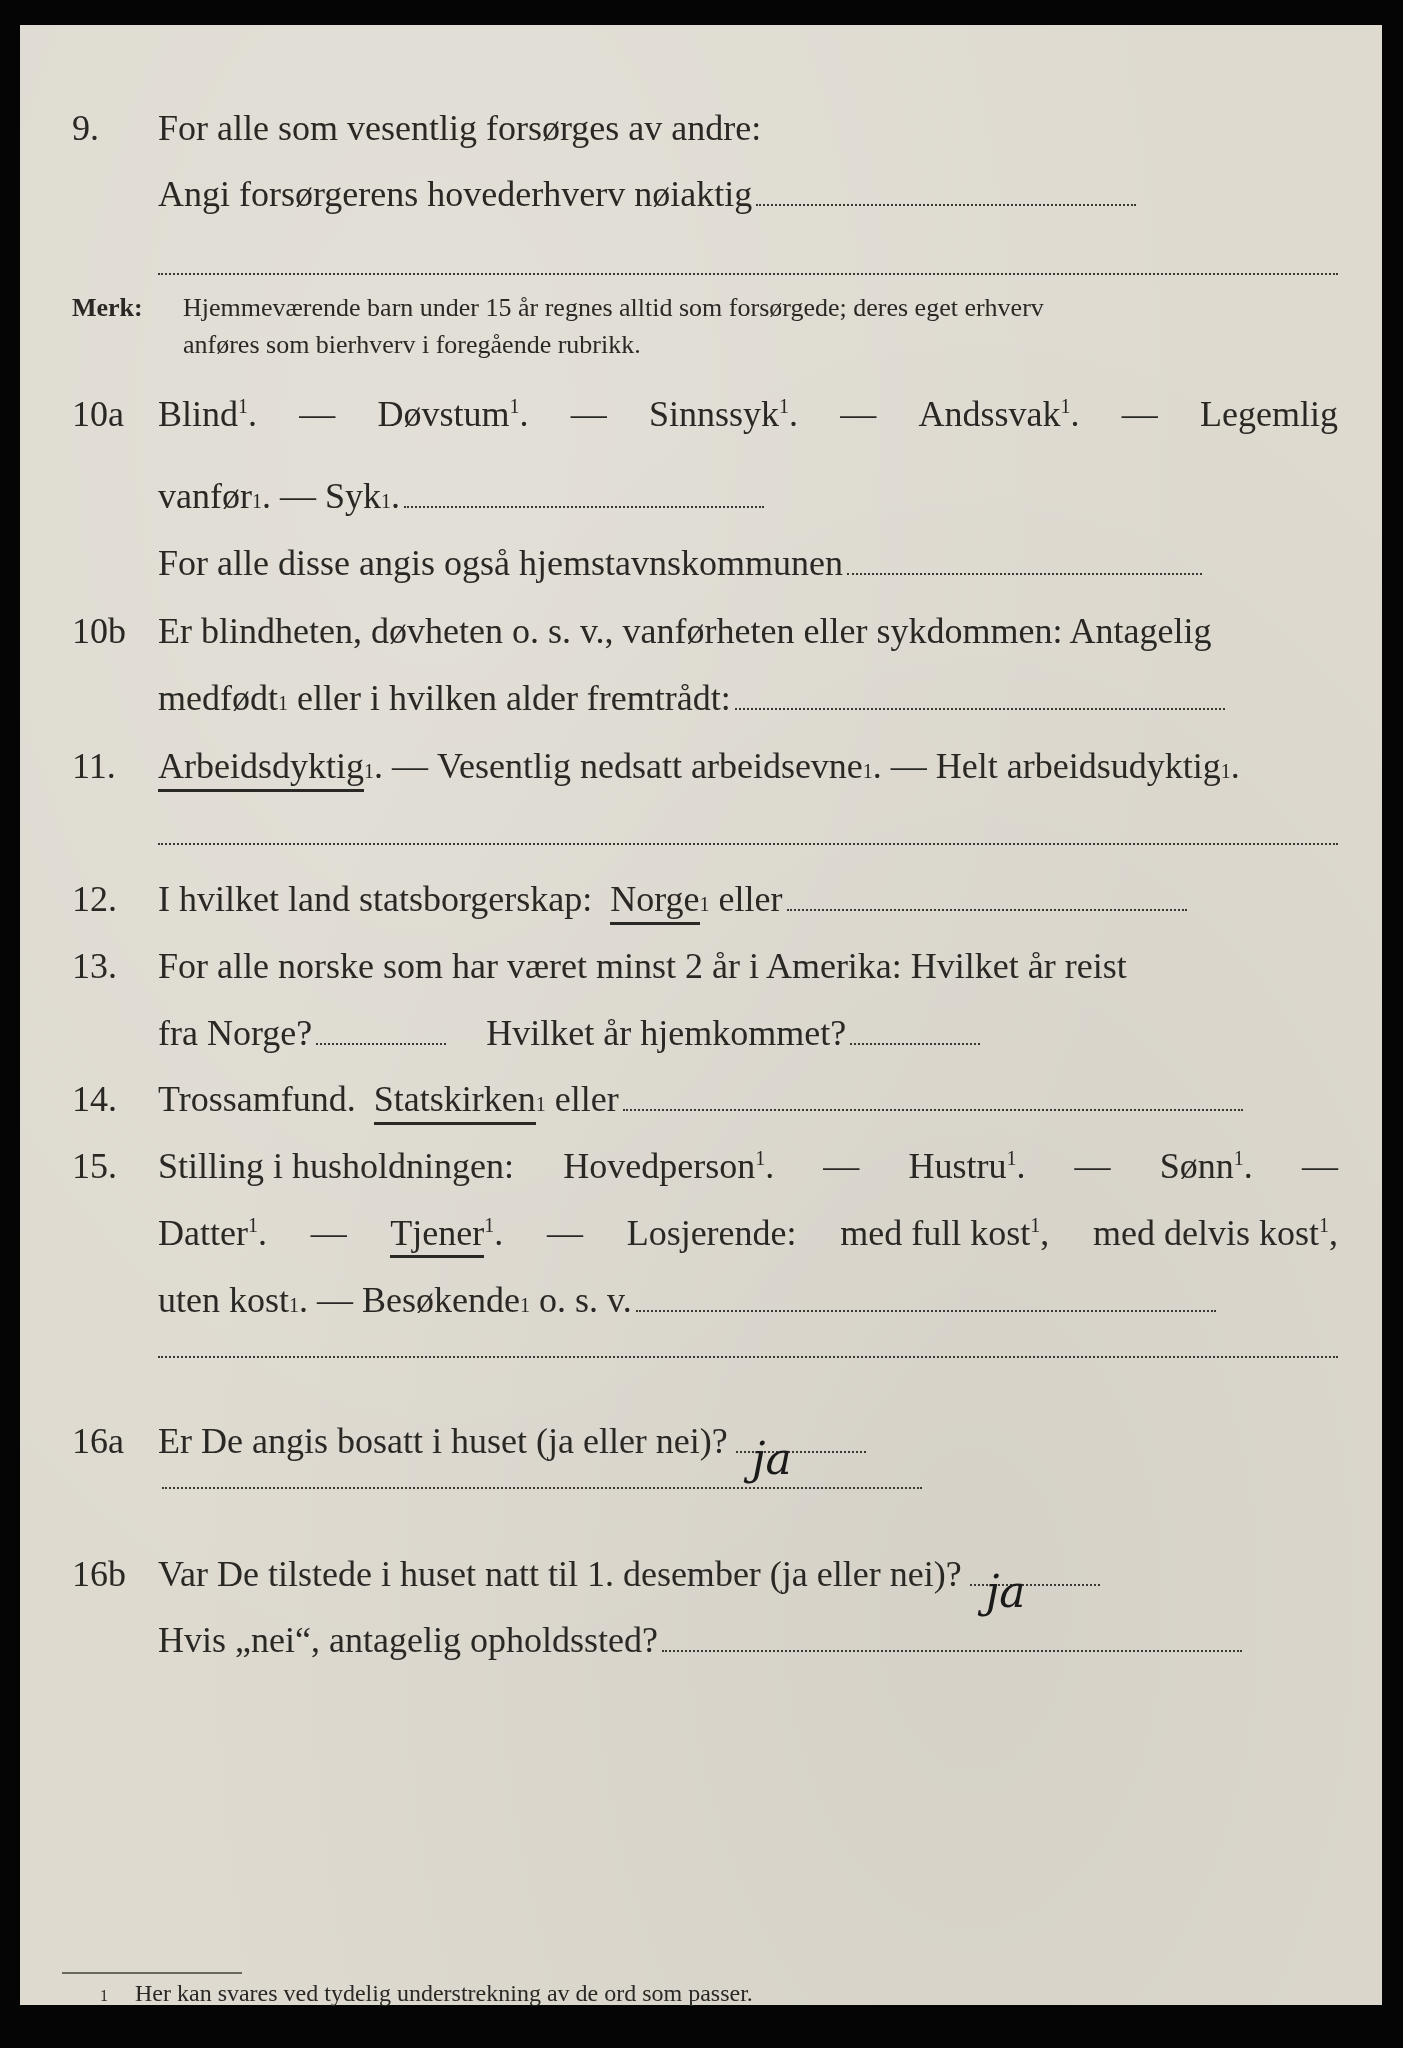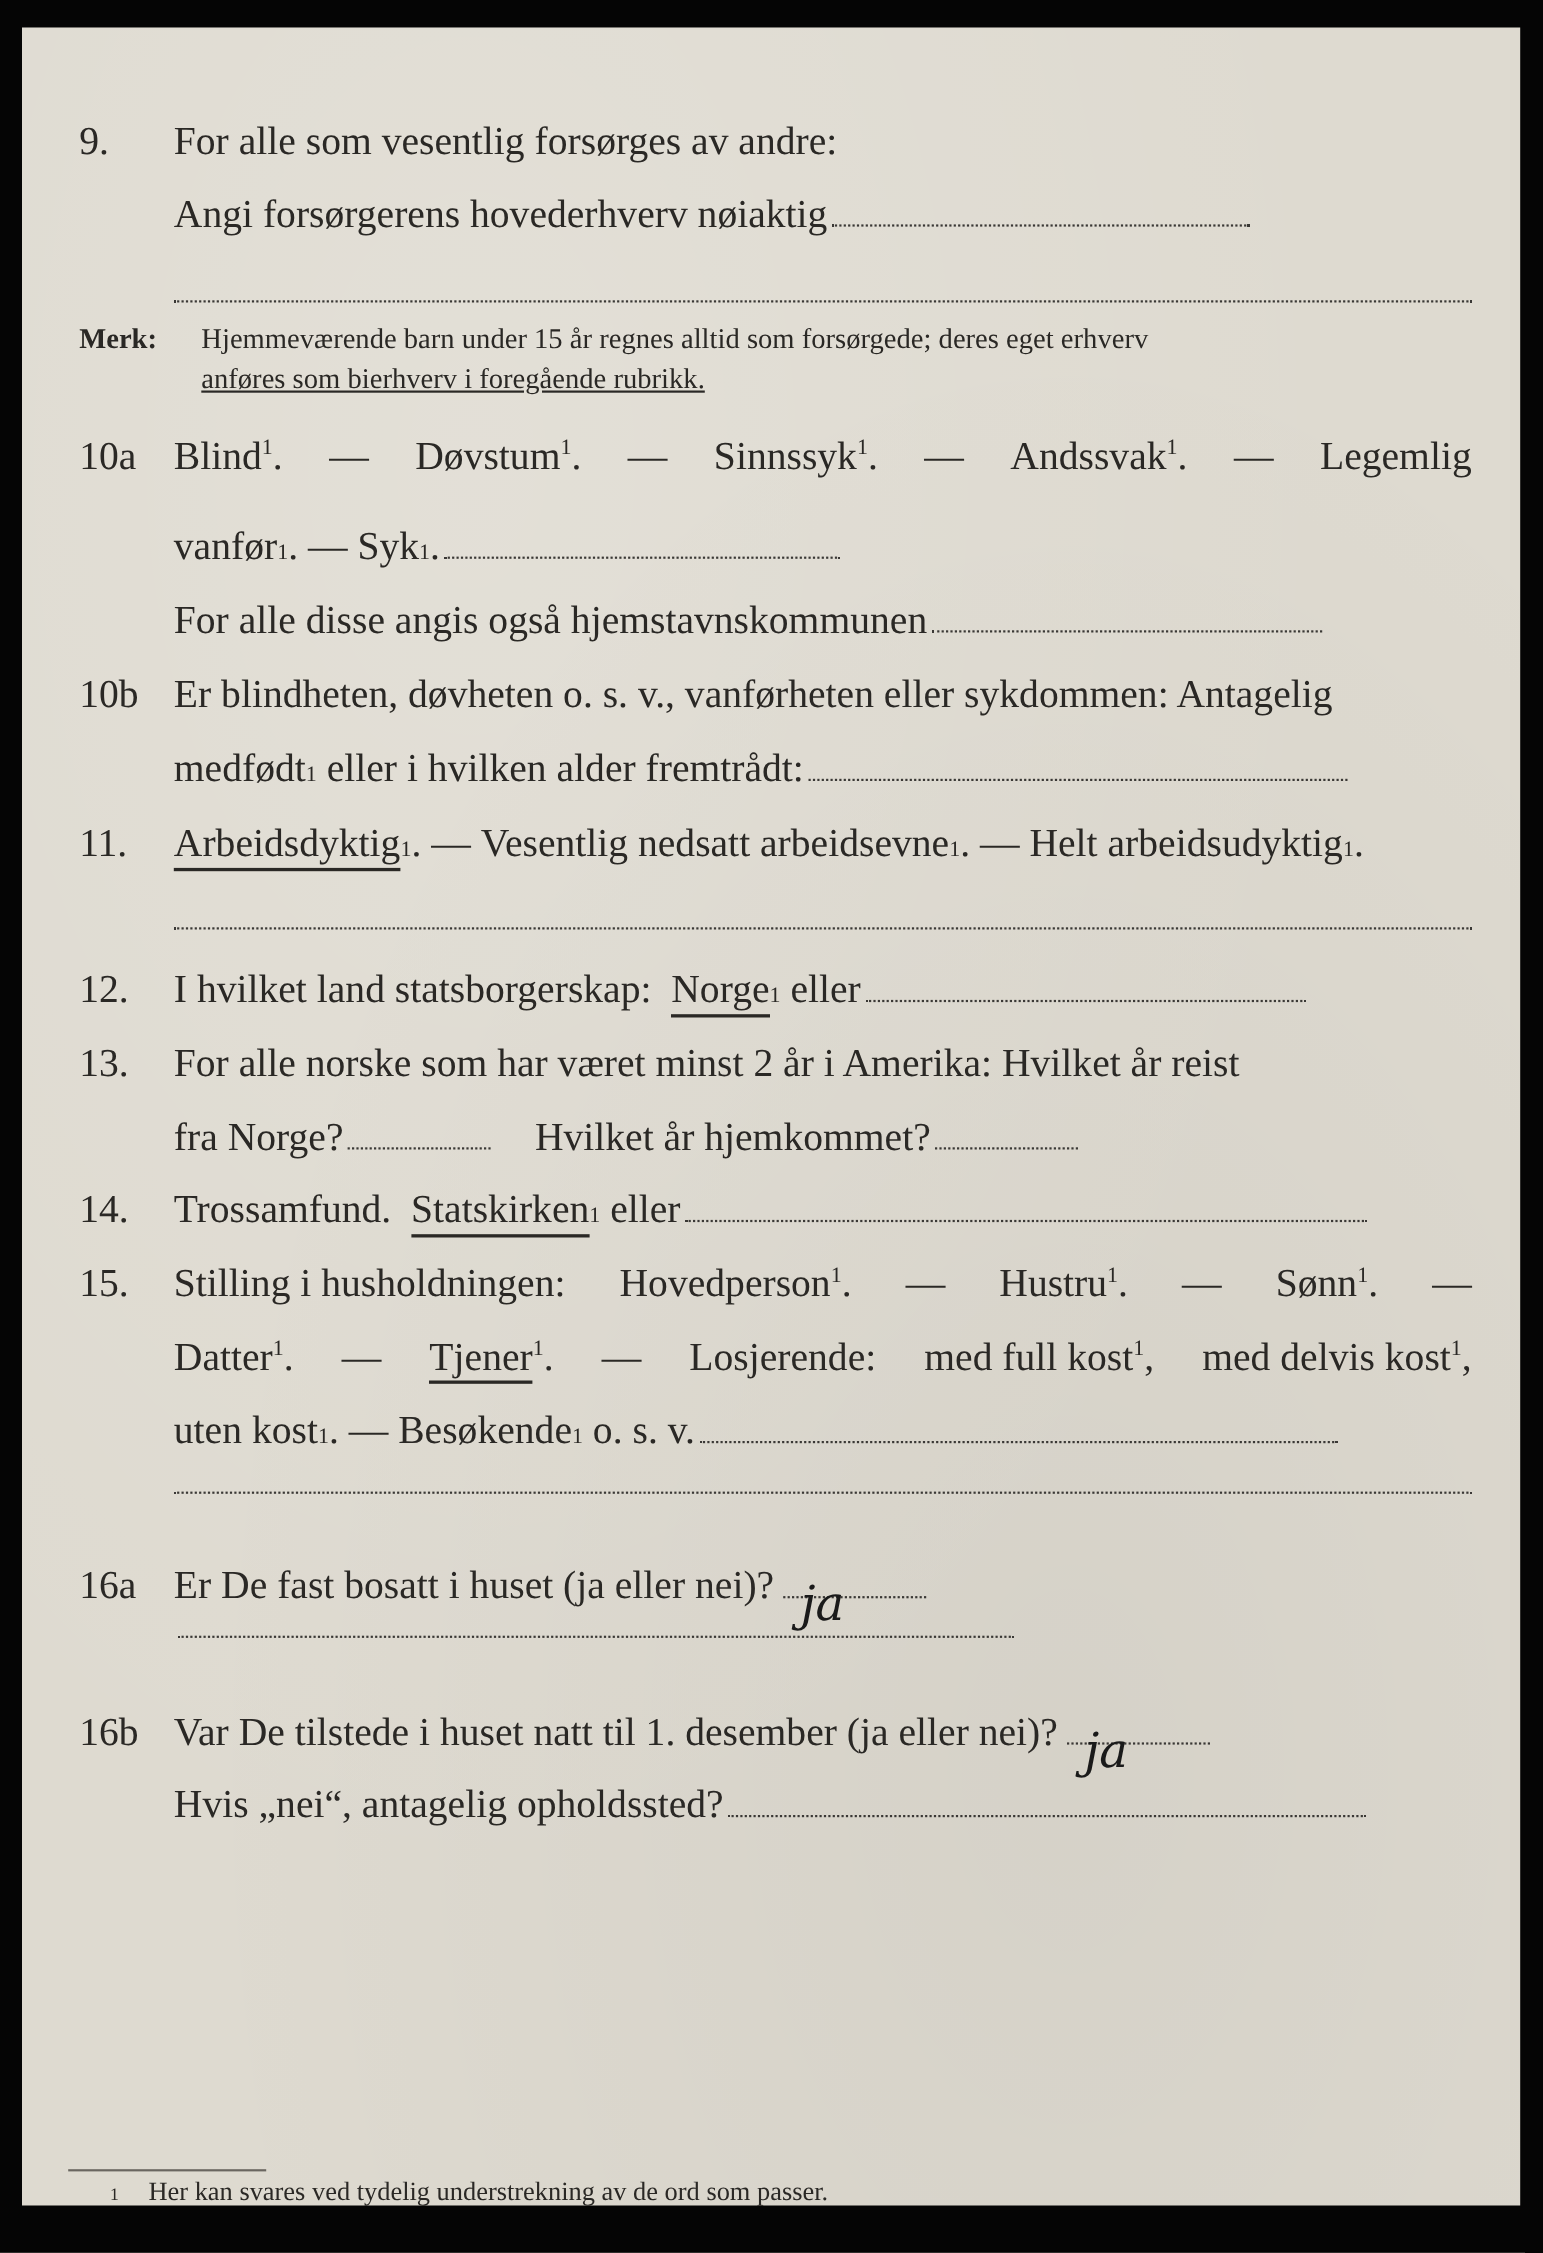--- a/index.html
+++ b/index.html
@@ -34,21 +34,21 @@
   <div class="row" style="top:148px;">
     <span class="txt">
       <span>Angi forsørgerens hovederhverv nøiaktig</span>
       <span class="dots" style="width:380px;"></span>
     </span>
   </div>
   <div class="fullline" style="top:248px;"></div>
 
   <div class="merk" style="left:52px; top:268px; font-weight:bold;">Merk:</div>
   <div class="merk" style="left:163px; top:268px;">Hjemmeværende barn under 15 år regnes alltid som forsørgede; deres eget erhverv</div>
-  <div class="merk" style="left:163px; top:305px;text-decoration:underline;">anføres som bierhverv i foregående rubrikk.</div>
+  <div class="merk" style="left:163px; top:305px;">anføres som bierhverv i foregående rubrikk.</div>
 
   <div class="row" style="top:368px;">
     <span class="num">10a</span>
     <span class="txt justify">
       <span><span>Blind</span><span class="sup">1</span>.</span>
       <span>—</span>
       <span><span>Døvstum</span><span class="sup">1</span>.</span>
       <span>—</span>
       <span><span>Sinnssyk</span><span class="sup">1</span>.</span>
       <span>—</span>
@@ -155,21 +155,21 @@
       <span>Besøkende</span><span class="sup">1</span>&nbsp;
       <span>o. s. v.</span>
       <span class="dots" style="width:580px;"></span>
     </span>
   </div>
   <div class="fullline" style="top:1331px;"></div>
 
   <div class="row" style="top:1395px;">
     <span class="num">16a</span>
     <span class="txt">
-      <span>Er De fast bosatt i huset (ja eller nei)?</span>
+      <span>Er De angis bosatt i huset (ja eller nei)?</span>
       <span style="position:relative; display:inline-block; width:130px; margin-left:4px;">
         <span class="dots" style="width:130px; position:absolute; left:0; bottom:0;"></span>
         <span class="hand" style="position:absolute; left:20px; top:-20px;">ja</span>
       </span>
     </span>
   </div>
   <div class="row" style="top:1461px;">
     <span class="txt">
       <span class="dots" style="width:760px;"></span>
     </span>

